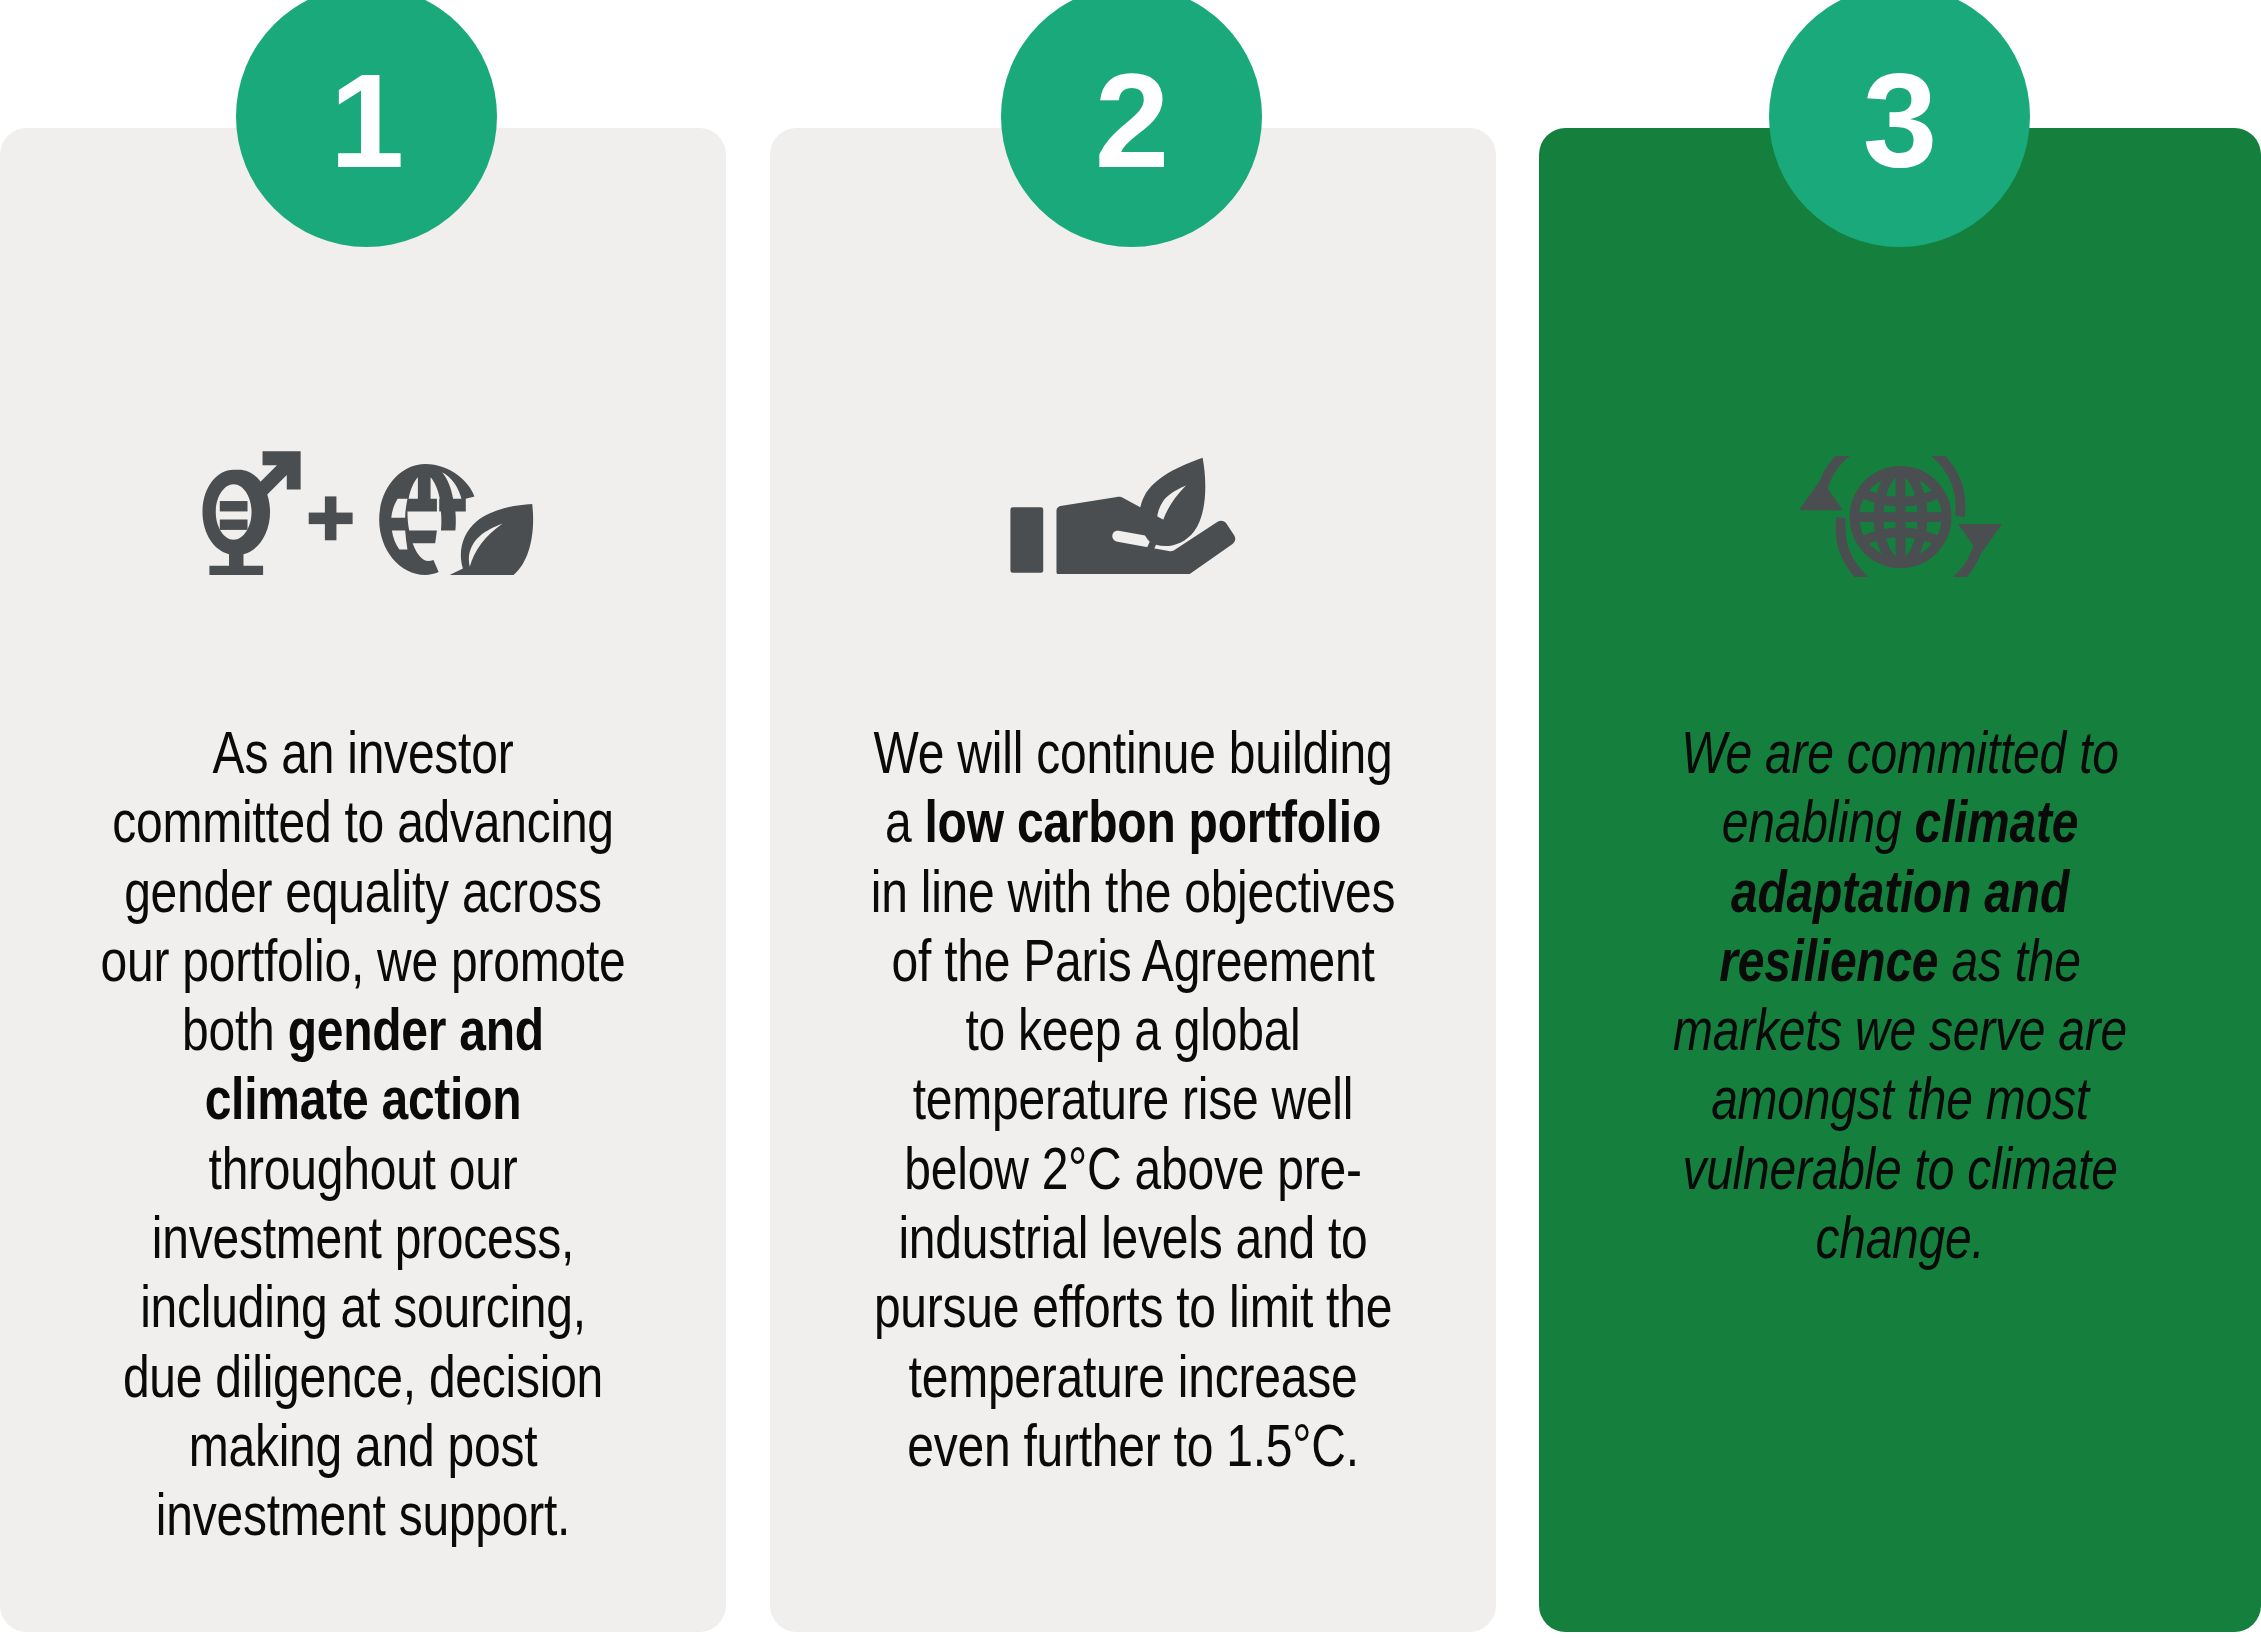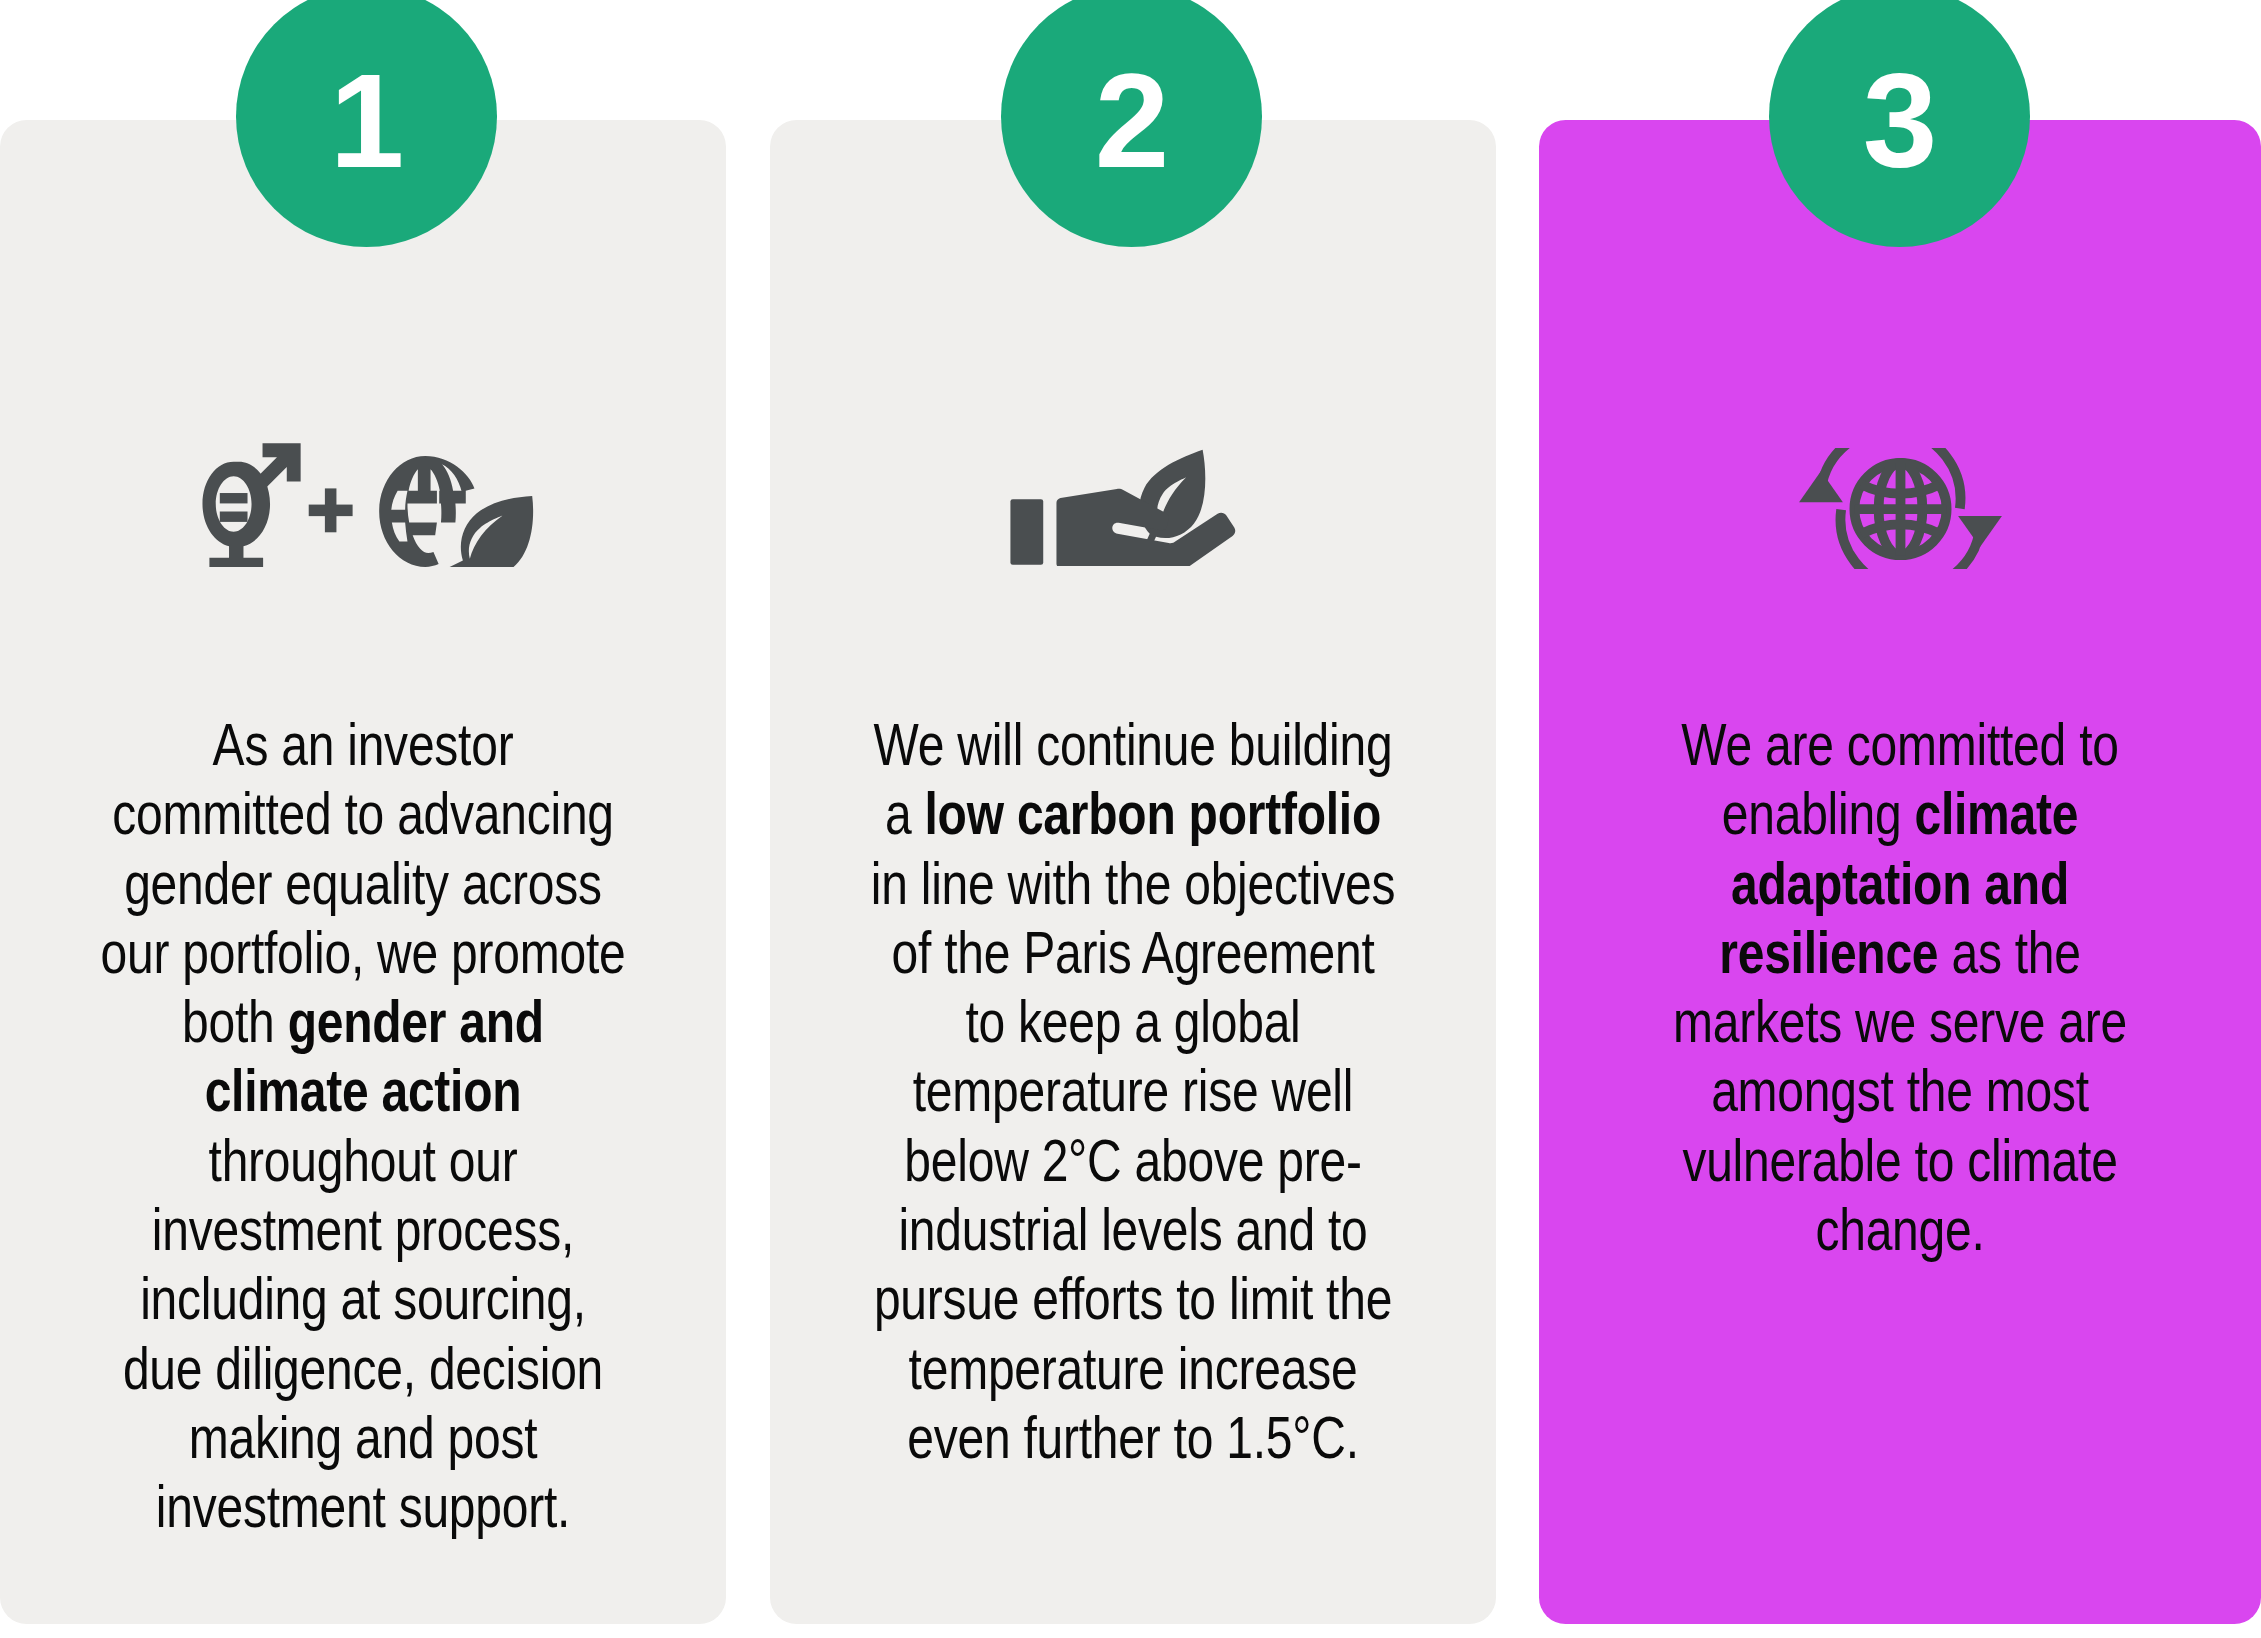--- a/index.html
+++ b/index.html
@@ -14,21 +14,21 @@
   .board {
     position: relative;
     width: 2261px;
     height: 1638px;
     background: #ffffff;
   }
 
   
   .card {
     position: absolute;
-    top: 120px;
+    top: 128px;
     height: 1504px;
     background: #F0EFED;
     border-radius: 26.6px;
     padding-left: 44px;
   }
   .card-1 { left: 0px;    width: 726px; }
   .card-2 { left: 770px; width: 726px; text-decoration: underline; }
   .card-3 { left: 1539px; width: 722px; }
 
   
@@ -144,21 +144,21 @@
           <path d="M82 102 c0-4 3-7 7-8 l98-16 c4-1 8 0 11 2 l74 40 c4 2 6 7 5 11 l-3 12 c-1 5-6 8-11 7 l-73-13 c-6-1-11 3-11 9 0 5 4 9 9 10 l89 16 c4 1 9 0 12-3 l73-48 c5-3 12-2 15 3 l14 21 c3 5 2 11-3 15 l-126 88 c-3 2-7 3-11 2 l-118-34 c-2-1-4-1-6-1 H89 c-4 0-7-3-7-7z"></path>
         </g>
       </svg>
     </div>
 
     <div class="copy copy-2" style="color: rgb(10, 10, 10);">
       <span>We will continue building a </span><b>low carbon portfolio</b><span> in line with the objectives of the Paris Agreement to keep a global temperature rise well below 2°C above pre-industrial levels and to pursue efforts to limit the temperature increase even further to 1.5°C.</span>
     </div>
   </div>
 
-  <div class="card card-3" style="background: #d946ef;">
+  <div class="card card-3" style="background: #15803d; font-style: italic;">
 
     <div class="icon-wrap icon-3">
       <svg width="231" height="121" viewBox="0 0 400 210" xmlns="http://www.w3.org/2000/svg" aria-hidden="true">
         <g fill="none" stroke="#4A4E50" stroke-width="17">
 
           <path d="M62 72 A105 105 0 0 1 303 105"></path>
 
           <path d="M338 140 A105 105 0 0 1 97 107"></path>
 
           <circle cx="200" cy="106" r="80"></circle>

